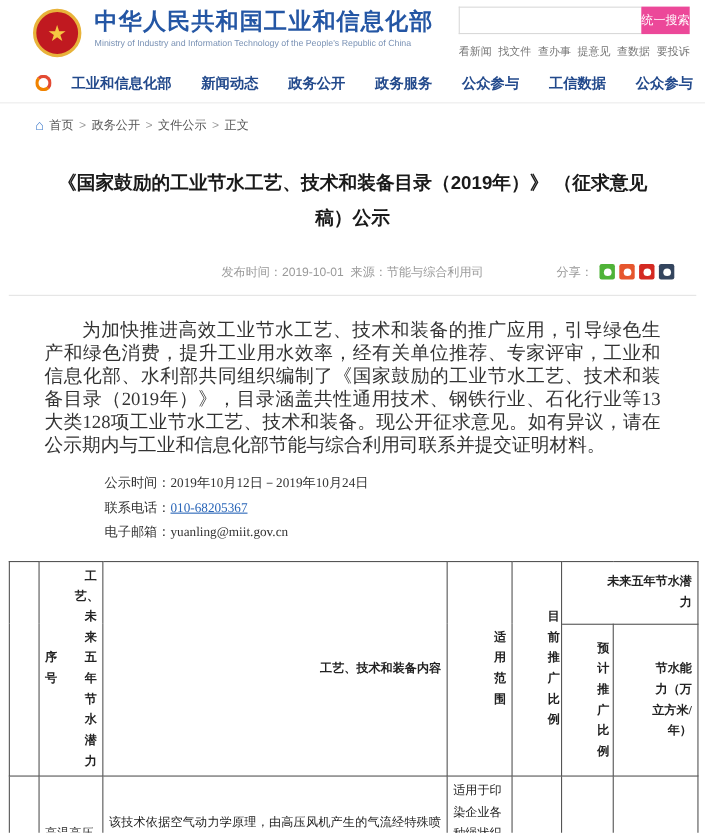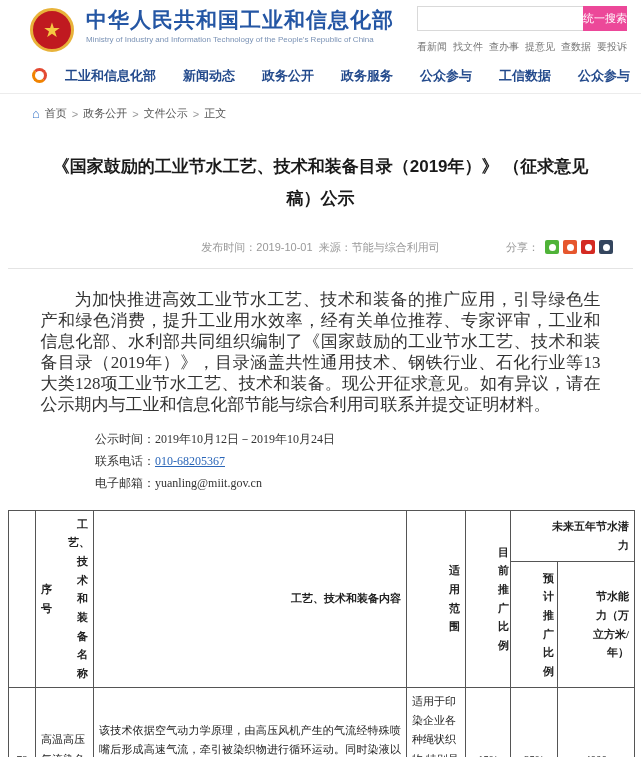--- a/index.html
+++ b/index.html
@@ -166,21 +166,21 @@
       <col style="width:58px">
       <col style="width:313px">
     <col style="width:59px">
       <col style="width:45px">
       <col style="width:47px">
       <col style="width:77px">
   </colgroup>
   <thead>
     <tr class="hdr1">
       <th rowspan="2">序号</th>
-      <th rowspan="2">工艺、技术和装备名称</th>
+      <th rowspan="2">工艺、未来五年节水潜力</th>
       <th rowspan="2">工艺、技术和装备内容</th>
       <th rowspan="2">适用范围</th>
       <th rowspan="2">目前推广比例</th>
       <th colspan="2">未来五年节水潜力</th>
     </tr>
     <tr class="hdr2">
       <th>预计推广比例</th>
       <th>节水能力（万立方米/年）</th>
     </tr>
   </thead>

